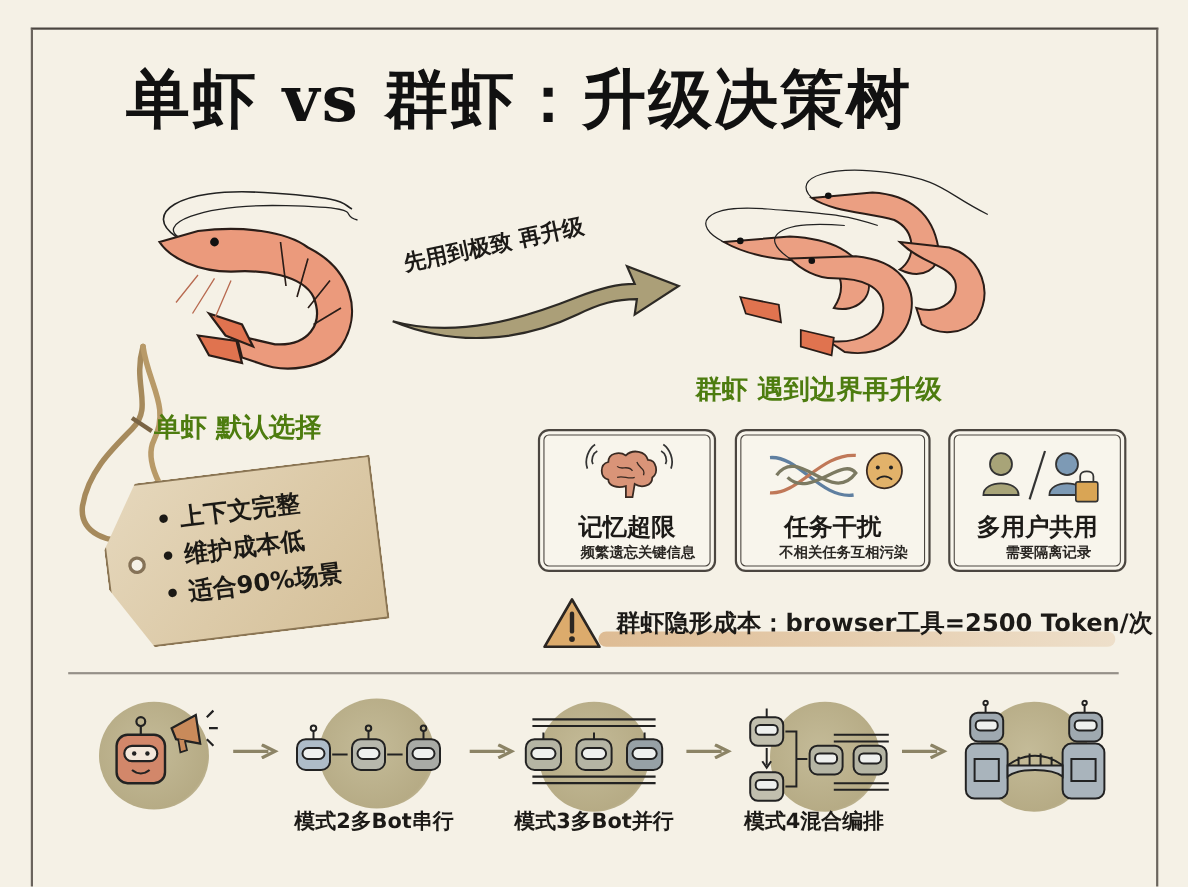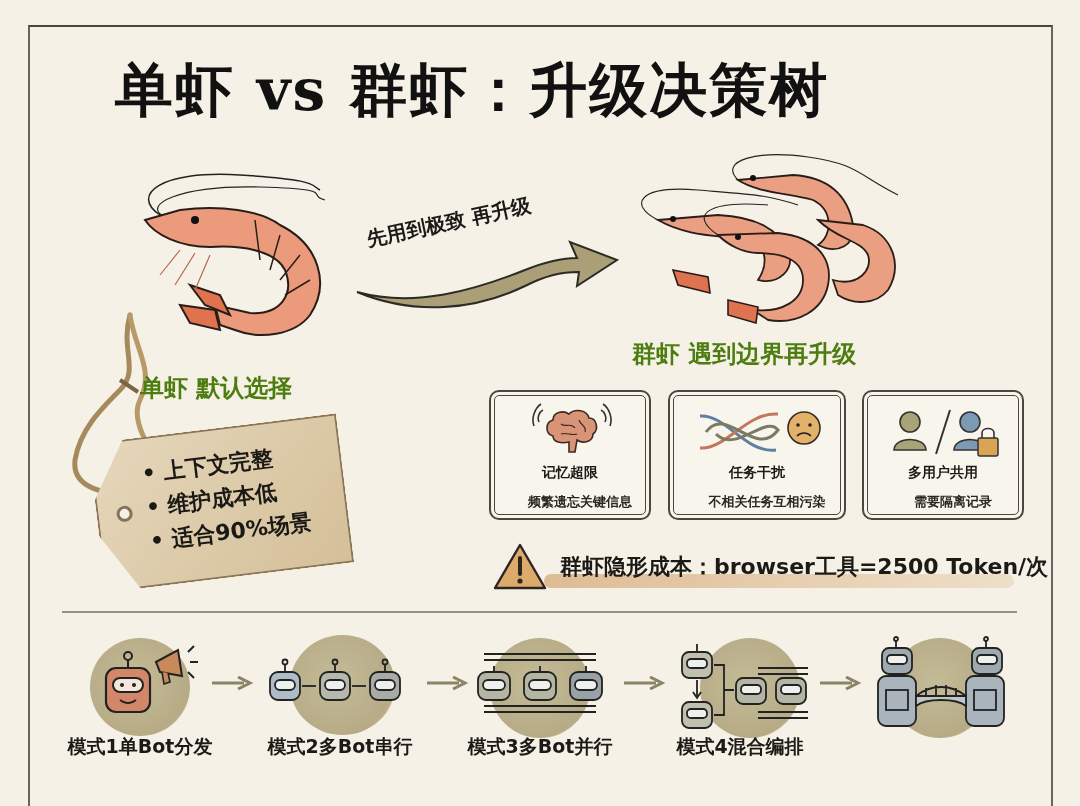--- a/index.html
+++ b/index.html
@@ -37,21 +37,21 @@
     background: #f5f1e6; border: 3px solid #857257; }
   .tag-list { position: absolute; left: 50px; top: 20px; list-style: none; }
   .tag-list li { font-size: 22px; font-weight: 700; line-height: 34px; color: #1b1915; }
   .tag-list li::before { content: "• "; }
   .card {
     position: absolute; width: 162px; height: 130px; background: #f8f5ec;
     border: 2px solid #4b4640; outline: 1px solid #4b4640; outline-offset: -6px;
     border-radius: 10px;
     text-align: center;
   }
-  .card .ct { position: absolute; left: 0; right: 0; top: 72px; font-size: 14px; font-weight: 700; }
+  .card .ct { position: absolute; left: 0; right: 0; top: 72px; font-size: 22px; font-weight: 700; }
   .card .cs { position: absolute; left: 0; right: 0; top: 101px; font-size: 13px; font-weight: 700; color: #2a2723; margin-left: 20px; }
   .warn {
     position: absolute; left: 492px; top: 542px; width: 530px; height: 50px;
   }
   .warn-bar { position: absolute; left: 52px; top: 32px; width: 470px; height: 14px;
     background: linear-gradient(90deg, rgba(214,170,120,0.75), rgba(224,190,150,0.35)); border-radius: 7px; }
   .warn-text { position: absolute; left: 68px; top: 10px; font-size: 22px; font-weight: 700; white-space: nowrap; text-align: center; }
   .divider { position: absolute; left: 62px; top: 611px; width: 955px; height: 2px; background: #6c6760; opacity: 0.7; }
   .mode { position: absolute; top: 630px; width: 200px; height: 140px; }
   .blob { position: absolute; border-radius: 50%; background: radial-gradient(circle at 45% 45%, #c4bb98 0%, #b6ab85 70%, rgba(182,171,133,0.0) 100%); }
@@ -180,21 +180,20 @@
       <path d="M30 22 L30 30" stroke="#222" stroke-width="2"></path>
     <rect x="8" y="30" width="44" height="44" rx="10" fill="#d2876a" stroke="#222" stroke-width="2.2"></rect>
     <rect x="15" y="40" width="30" height="14" rx="7" fill="#f3e7da" stroke="#222" stroke-width="2"></rect>
     <circle cx="24" cy="47" r="2" fill="#222"></circle>
       <circle cx="36" cy="47" r="2" fill="#222"></circle>
     <path d="M22 62 C27 66, 33 66, 38 62" fill="none" stroke="#222" stroke-width="2"></path>
     <path d="M58 24 L80 12 L84 38 L62 34 Z" fill="#c98a5a" stroke="#222" stroke-width="2"></path>
     <path d="M64 34 L66 46 L72 44 L70 35" fill="#c98a5a" stroke="#222" stroke-width="1.6"></path>
     <path d="M90 14 L96 8 M92 24 L100 24 M90 34 L96 40" stroke="#222" stroke-width="2"></path>
   </svg>
-  <div class="mode-label">模式1单Bot分发</div>
 </div>
 
 <svg class="small-arrow" style="left:210px" viewBox="0 0 44 14">
     <path d="M2 7 L34 7 M28 1 L40 7 L28 13" fill="none" stroke="#8c8466" stroke-width="3"></path>
   </svg>
 
 <div class="mode" style="left:240px">
   <div class="blob" style="left:50px;top:5px;width:105px;height:100px"></div>
   <svg class="abs" style="left:26px;top:26px" width="150" height="52" viewBox="0 0 150 52">
     <g stroke="#222" stroke-width="1.8">

